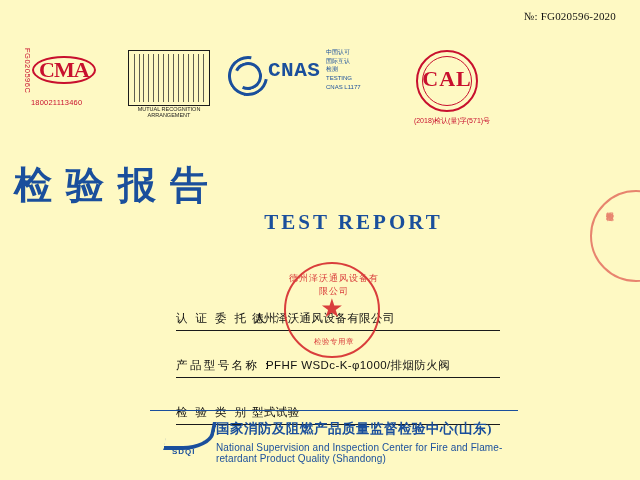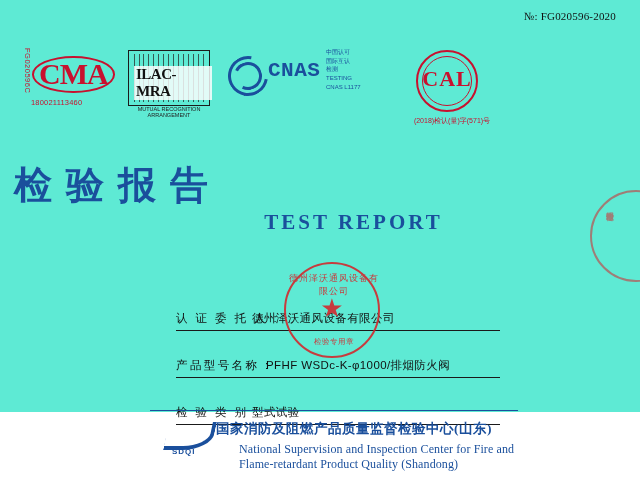--- a/index.html
+++ b/index.html
@@ -9,22 +9,22 @@
   }
   body {
     width: 640px;
     height: 480px;
     font-family: "Liberation Serif", serif;
     overflow: hidden;
   }
   .page {
     position: relative;
     width: 640px;
-    height: 412px;
-    background: #5eead4;
+    height: 480px;
+    background: #fef9c3;
     box-sizing: border-box;
   }
 
   
   .report-no {
     position: absolute;
     top: 10px;
     right: 24px;
     font-size: 11px;
     color: #111111;
@@ -59,21 +59,21 @@
     color: #c8102e;
     writing-mode: vertical-rl;
     text-orientation: mixed;
     letter-spacing: 0.5px;
     font-family: "Liberation Sans", sans-serif;
   }
   .cma-main {
     position: absolute;
     left: 12px;
     top: 10px;
-    font-size: 30px;
+    font-size: 22px;
     font-weight: bold;
     color: #c8102e;
     font-family: "Liberation Serif", serif;
     letter-spacing: -1px;
   }
   .cma-main .oval {
     display: inline-block;
     border: 2px solid #c8102e;
     border-radius: 50%;
     padding: 0px 5px 1px 5px;
@@ -429,25 +429,24 @@
     font-size: 13.5px;
     font-weight: bold;
     color: #1a4f9c;
     letter-spacing: 0.5px;
     font-family: "Liberation Serif", serif;
   }
   .footer-en {
     position: absolute;
     left: 66px;
     top: 24px;
-    font-size: 12px;
+    font-size: 10px;
     color: #1a4f9c;
     letter-spacing: 0.1px;
-    font-family: Liberation Serif, serif;
-    margin-left: 23px;
+    font-family: Liberation Sans, sans-serif;
   }
 </style>
 </head>
 <body>
 
 <div class="page">
 
   <div class="report-no">№: FG020596-2020</div>
 
   <div class="logo-row">
@@ -470,21 +469,20 @@
         <span style="left:31px"></span>
           <span style="left:36px"></span>
           <span style="left:41px"></span>
         <span style="left:46px"></span>
           <span style="left:51px"></span>
           <span style="left:56px"></span>
         <span style="left:61px"></span>
           <span style="left:66px"></span>
           <span style="left:71px"></span>
       </div>
-      <div class="ilac-text">ILAC-MRA</div>
       <div class="ilac-cap">MUTUAL RECOGNITION ARRANGEMENT</div>
     </div>
 
     <div class="cnas-wrap">
       <div class="cnas-mark">
         <div class="ring"></div>
         <div class="ring2"></div>
       </div>
       <div class="cnas-text">CNAS</div>
       <div class="cnas-side">

